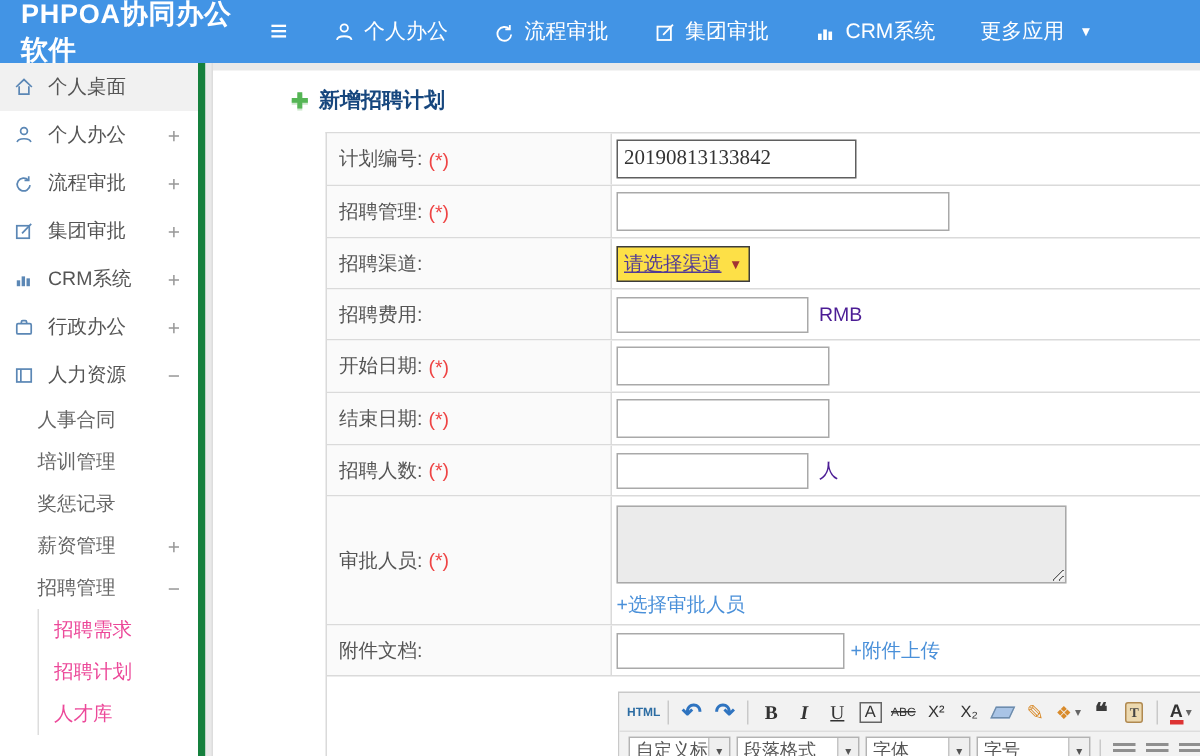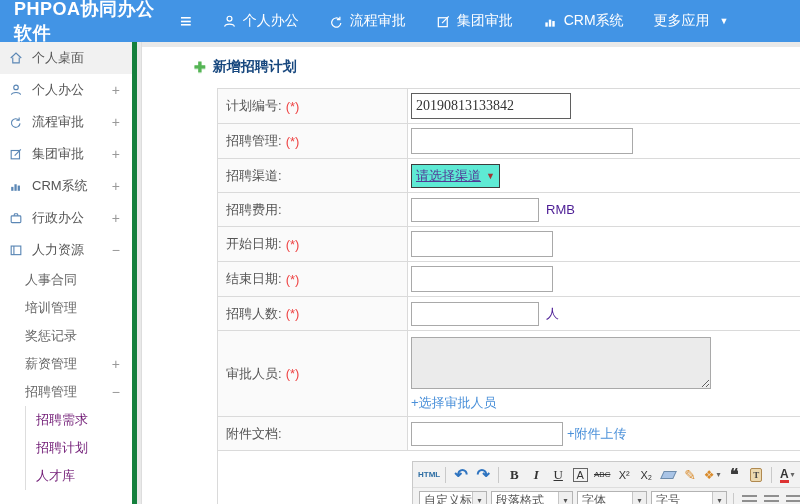--- a/index.html
+++ b/index.html
@@ -24,42 +24,42 @@
   .topstrip { height:5px; background:#e9e9e9; }
 
   
   .side-item { height:32px; display:flex; align-items:center; padding:0 12px 0 9px; cursor:pointer; }
   .side-item.active { background:#f1f1f1; }
   .side-item .ic { width:15px; display:flex; }
   .side-item .lbl { margin-left:8px; }
   .expand { margin-left:auto; color:#999; font-size:14px; font-weight:400; }
   .sub-item { height:28px; display:flex; align-items:center; padding:0 12px 0 25px; cursor:pointer; color:#666; }
   .subsub-wrap { margin-left:25px; border-left:1px solid #ddd; }
-  .subsub-item { height:28px; display:flex; align-items:center; padding-left:10px; cursor:pointer; color:#701a75; }
+  .subsub-item { height:28px; display:flex; align-items:center; padding-left:10px; cursor:pointer; color:#ec4899; }
 
   
   .page-title { display:flex; align-items:center; margin:11px 0 12px 52px; font-size:14px; font-weight:bold; color:#17477e; }
   .plus-ic { color:#55b555; font-size:14px; font-weight:bold; margin-right:7px; text-shadow:0 1px 0 #cde8cd; }
 
   
   .form-table { margin-left:75px; width:700px; border:1px solid #dadada; border-right:none; border-bottom:none; font-size:13px; color:#555; }
   .frow { display:flex; border-bottom:1px solid #dadada; min-height:34px; }
   .cell-label { width:190px; flex-shrink:0; background:#fafafa; border-right:1px solid #dadada; display:flex; align-items:center; padding-left:8px; }
   .req { color:#e44; margin-left:4px; }
   .cell-field { flex:1; display:flex; align-items:center; padding:4px 0 4px 3px; }
   .cell-field.col { flex-direction:column; align-items:flex-start; padding-top:6px; }
   .txt { height:24px; border:1px solid #a9a9a9; background:#fff; padding:0 4px; font-family:Liberation Serif, serif; font-size:13px; color:#333; }
   .txt-planno { width:160px; height:26px; border-color:#5f5f5f; font-size:14px; }
   .txt-planname { width:222px; height:26px; }
   .txt-fee { width:128px; }
   .txt-date { width:142px; height:26px; }
   .txt-count { width:128px; }
   .txt-attach { width:152px; }
   .suffix { margin-left:7px; color:#4c1d95; }
-  .sel-box { display:inline-flex; align-items:center; border:1px solid #3c3c3c; background:#5eead4; padding:2px 4px; cursor:pointer; }
+  .sel-box { display:inline-flex; align-items:center; border:1px solid #3c3c3c; background:#fde047; padding:2px 4px; cursor:pointer; }
   .sel-box .sel-txt { color:#523a96; text-decoration:underline; font-size:13px; }
   .sel-box .sel-caret { color:#a23333; font-size:9px; margin-left:5px; }
   .approver-box { width:300px; height:52px; background:#ebebeb; border:1px solid #a9a9a9; resize:both; font-family:"Liberation Sans",sans-serif; }
   a.blue-link { color:#4a90d9; text-decoration:none; font-size:13px; cursor:pointer; }
   .link-under { margin-top:5px; }
   .attach-link { margin-left:4px; }
 
   
   .editor-row { align-items:flex-start; }
   .editor { width:560px; margin:6px 0 0 1px; border:1px solid #c9c9c9; background:#fff; }

